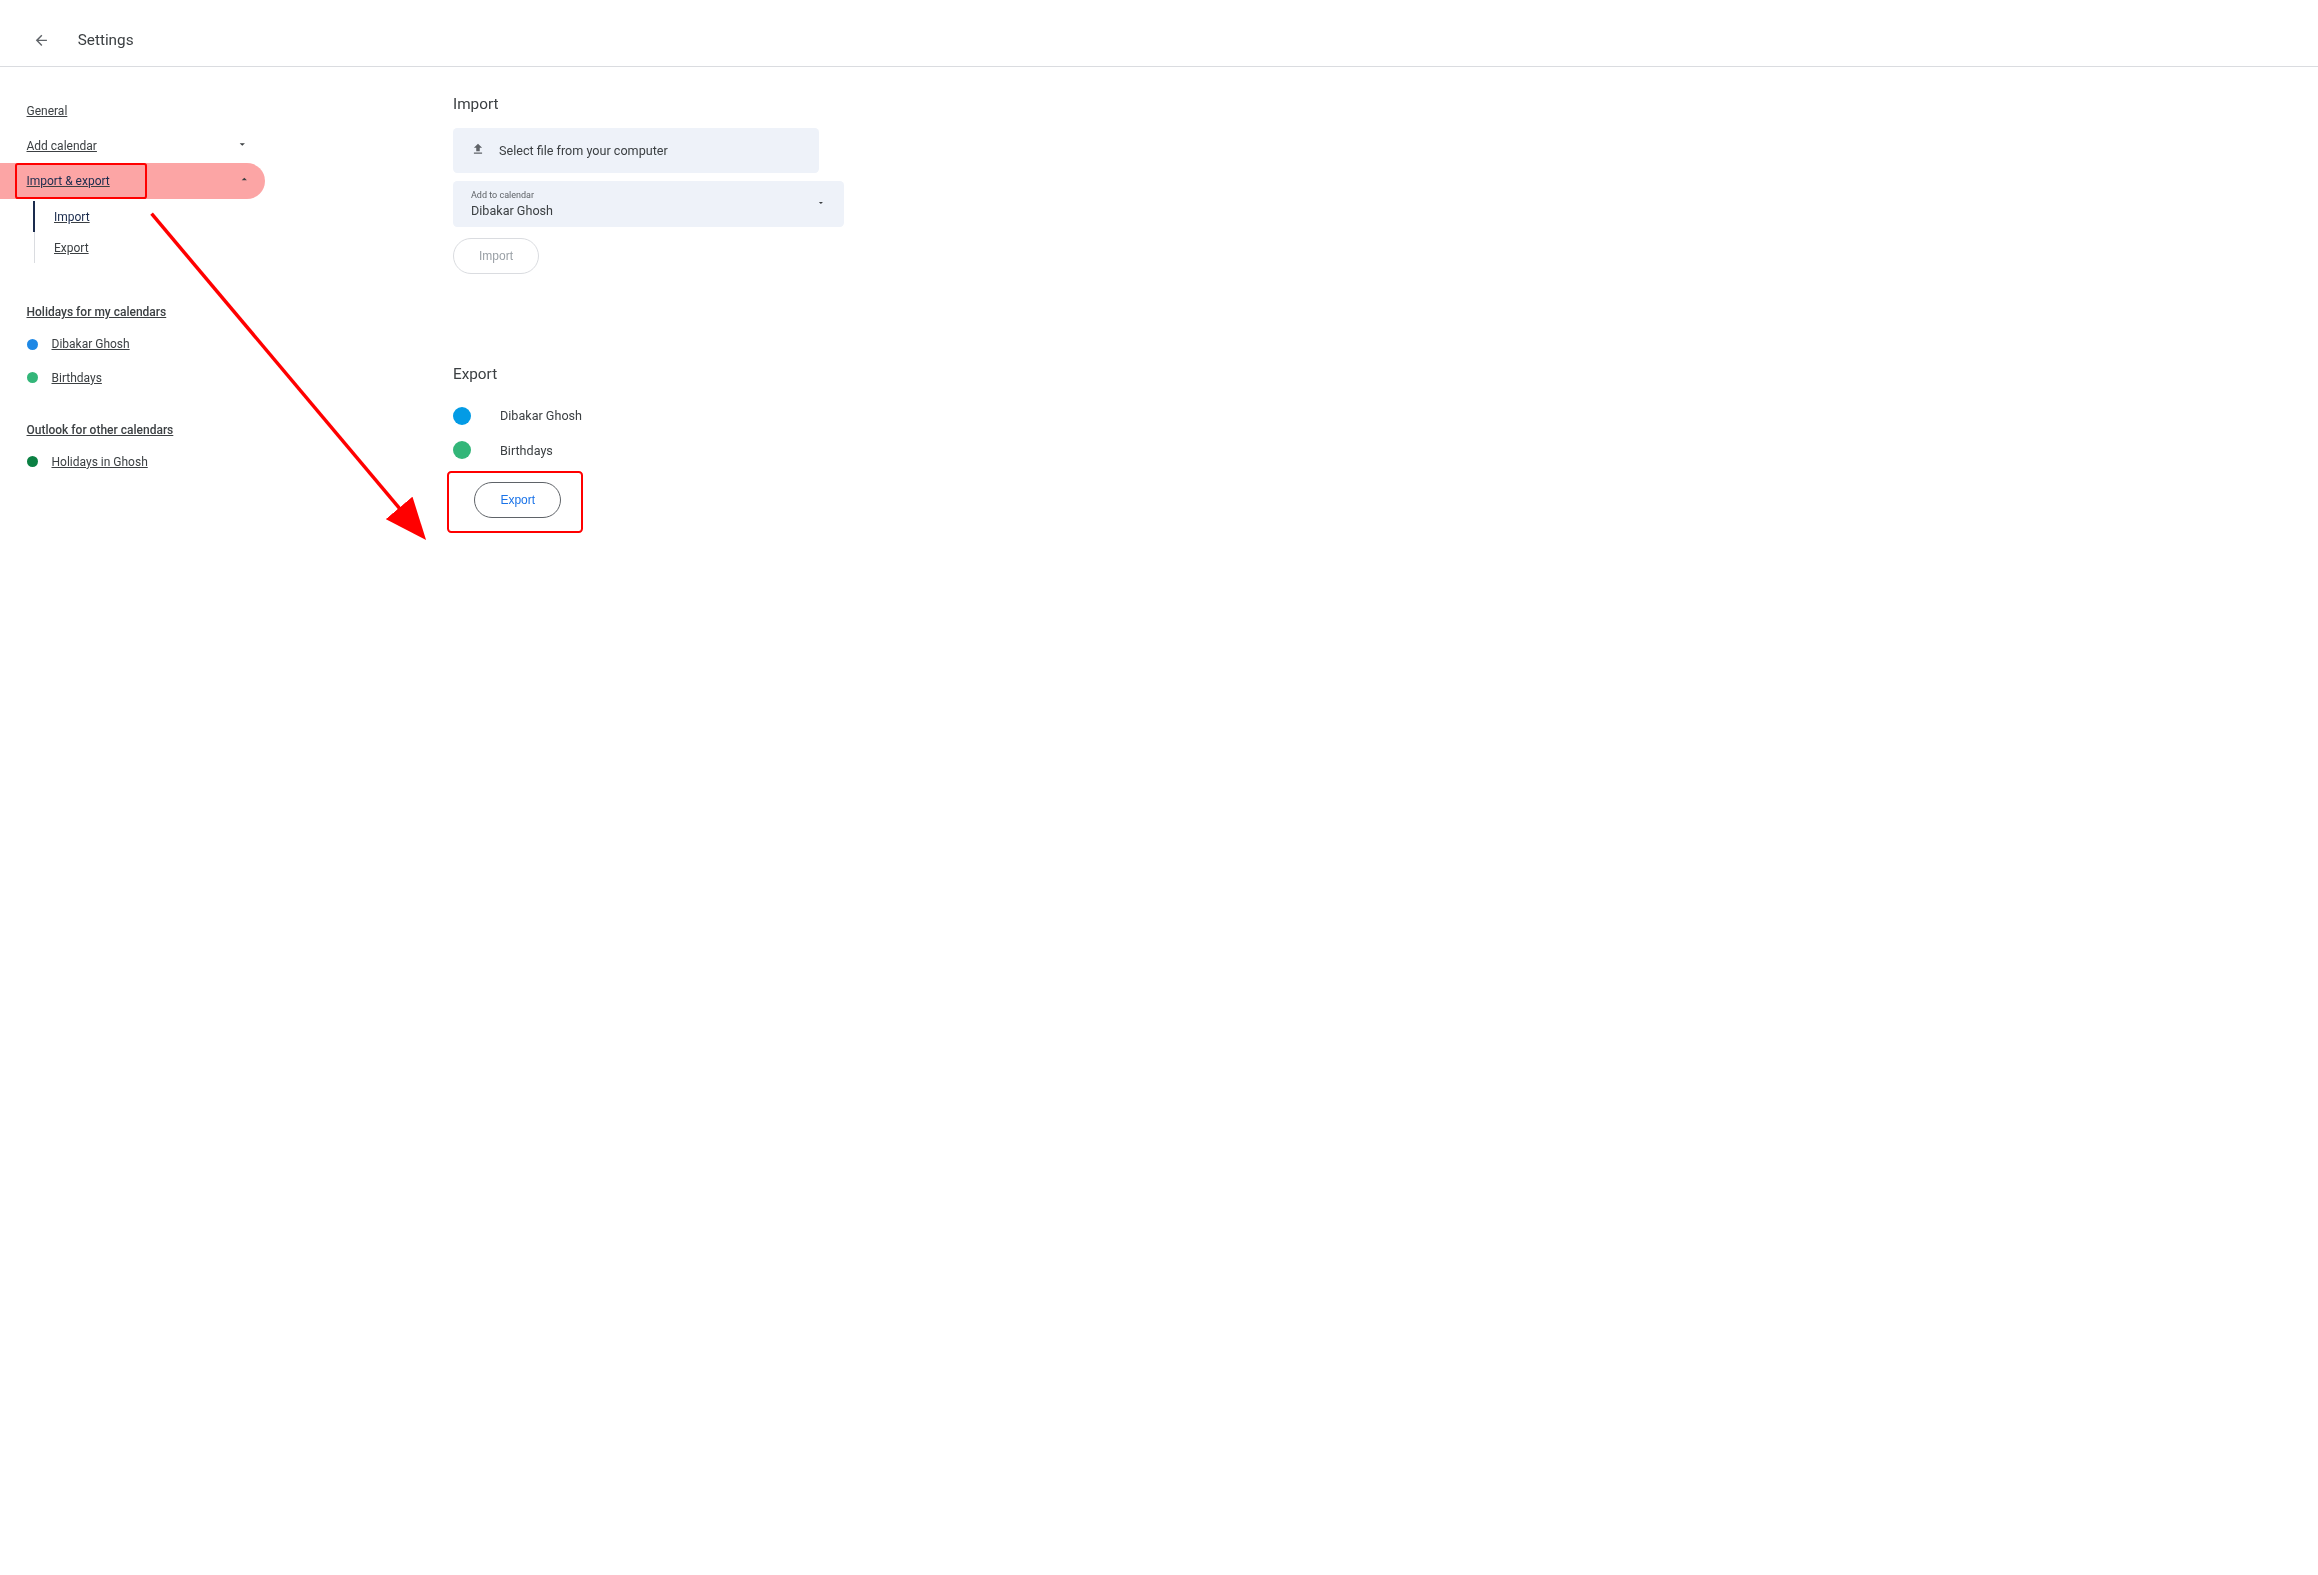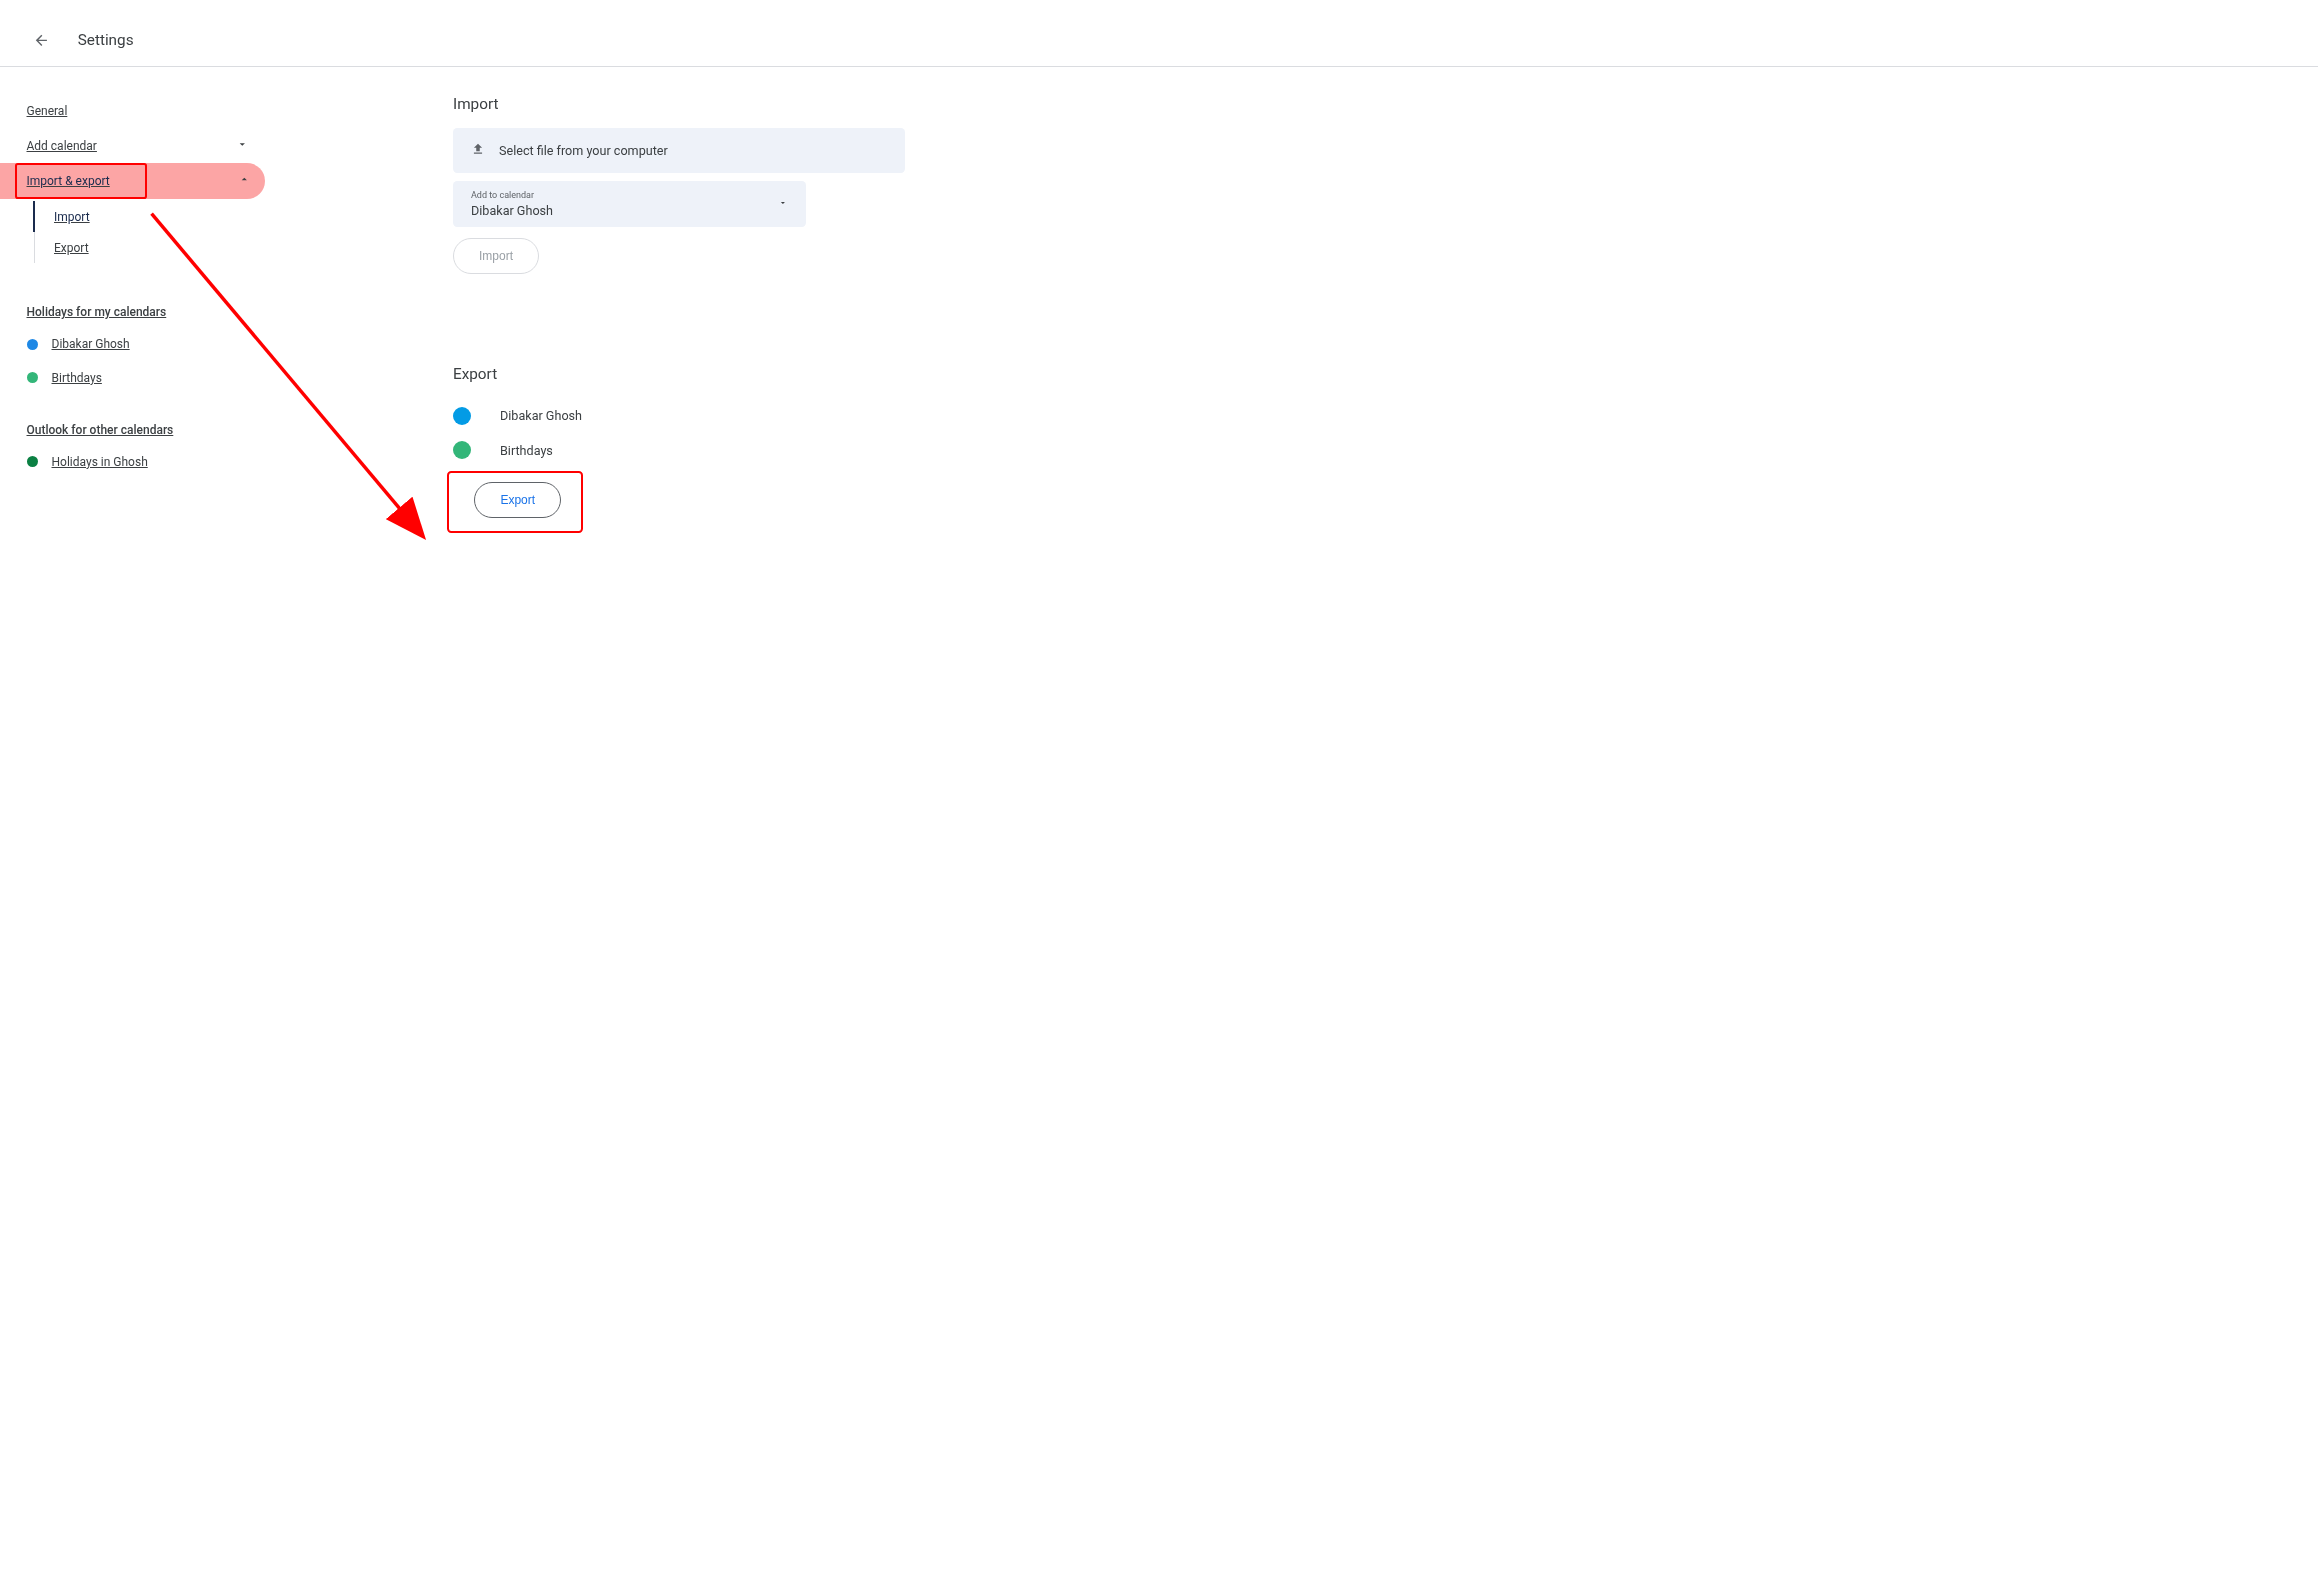--- a/index.html
+++ b/index.html
@@ -126,29 +126,29 @@
   }
   .file-select {
     background: #eef2f9;
     border-radius: 4.2px;
     padding: 14px 18px;
     display: flex;
     align-items: center;
     font-size: 12.6px;
     color: #3c4043;
     cursor: pointer;
-    width: 452px;
+    width: 366px;
     margin-bottom: 8.4px;
   }
   .file-select svg { margin-right: 14px; }
   .dropdown {
     background: #eef2f9;
     border-radius: 4.2px;
     padding: 8.4px 18px 9.8px 18px;
-    width: 353px;
+    width: 391px;
     cursor: pointer;
     display: flex;
     justify-content: space-between;
     align-items: center;
     margin-bottom: 11px;
   }
   .dropdown-label {
     font-size: 9px;
     color: #5f6368;
     margin-bottom: 2.8px;

